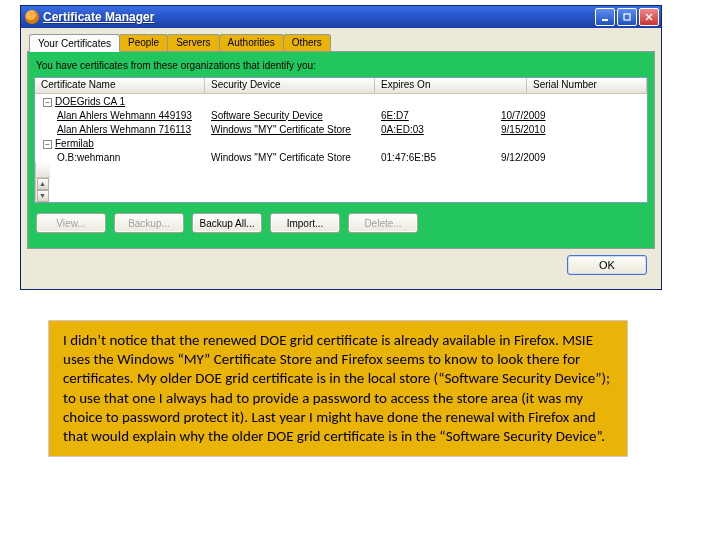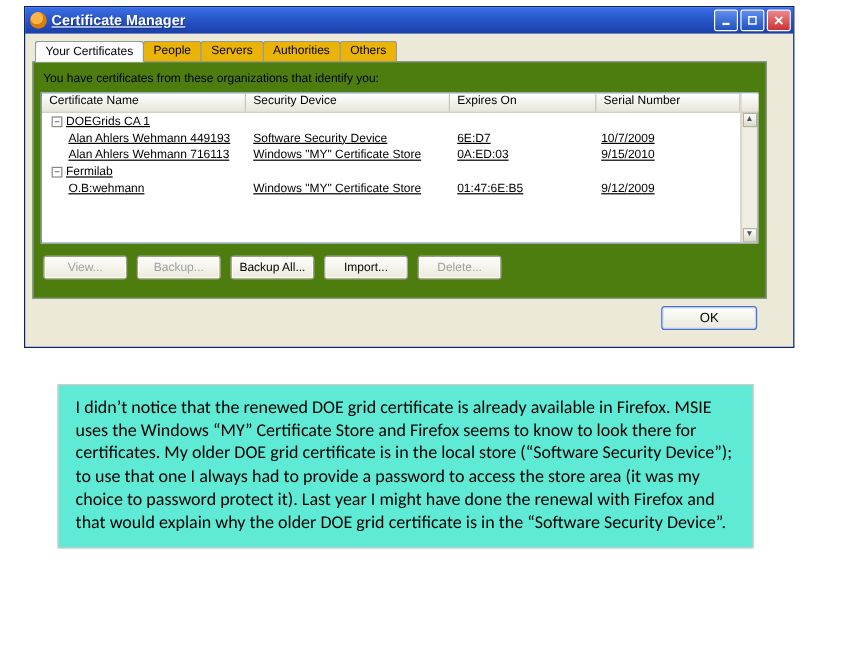--- a/index.html
+++ b/index.html
@@ -42,21 +42,21 @@
     width: 20px; height: 18px;
     border: 1px solid #fff;
     border-radius: 2px;
     display:flex; align-items:center; justify-content:center;
     font-size: 10px; color:#fff; font-weight:bold;
   }
   .winbtn.min, .winbtn.max { background: linear-gradient(#5e8ef0,#2151be); }
   .winbtn.close { background: linear-gradient(#e88,#c33); }
   .winbtn svg { display:block; }
   .client {
-    padding: 6px 22px 6px 6px;
+    padding: 6px 6px 6px 6px;
   }
   .tabs {
     display:flex;
     margin-left: 2px;
   }
   .tab {
     border: 1px solid #919b9c;
     border-bottom: none;
     background: #eab308;
     padding: 2px 8px;
@@ -68,30 +68,31 @@
   }
   .tab.active {
     background:#fcfcfe;
     z-index: 2;
     border-bottom: 1px solid #fcfcfe;
     margin-bottom: -1px;
     padding-top:3px;
   }
   .tabpanel {
     border:1px solid #919b9c;
-    background:#4d7c0f;
+    background:#22c55e;
     padding: 6px;
     height: 198px;
   }
   .caption { font-size: 10px; margin: 2px 0 6px 2px; color:#000;}
   .listbox {
     border:1px solid #7f9db9;
     background:#fff;
     height: 126px;
     display:flex;
+    flex-direction:column;
   }
   .listmain { flex:1; overflow:hidden; }
   .lhead {
     display:flex;
     background: linear-gradient(#fefefe,#e7e5d9);
     border-bottom:1px solid #cac6b5;
     font-size:10px;
     height:16px;
   }
   .lhead .col {
@@ -138,21 +139,21 @@
     border:1px solid #4a72c8;
     background:linear-gradient(#fdfdfb,#eceadb);
     border-radius:3px; font-size:11px;
     display:flex;align-items:center;justify-content:center;
     box-shadow: inset 0 0 0 1px #c9dcff;
   }
   .note {
     position:absolute;
     left: 48px; top: 320px;
     width: 580px;
-    background:#5eead4;
+    background:#eab308;
     border:1px solid #d9c6c6;
     padding: 10px 14px;
     font-family: Calibri, Arial, sans-serif;
     font-size: 15px;
     line-height: 1.28;
     color:#000;
   }
 </style>
 </head>
 <body>

